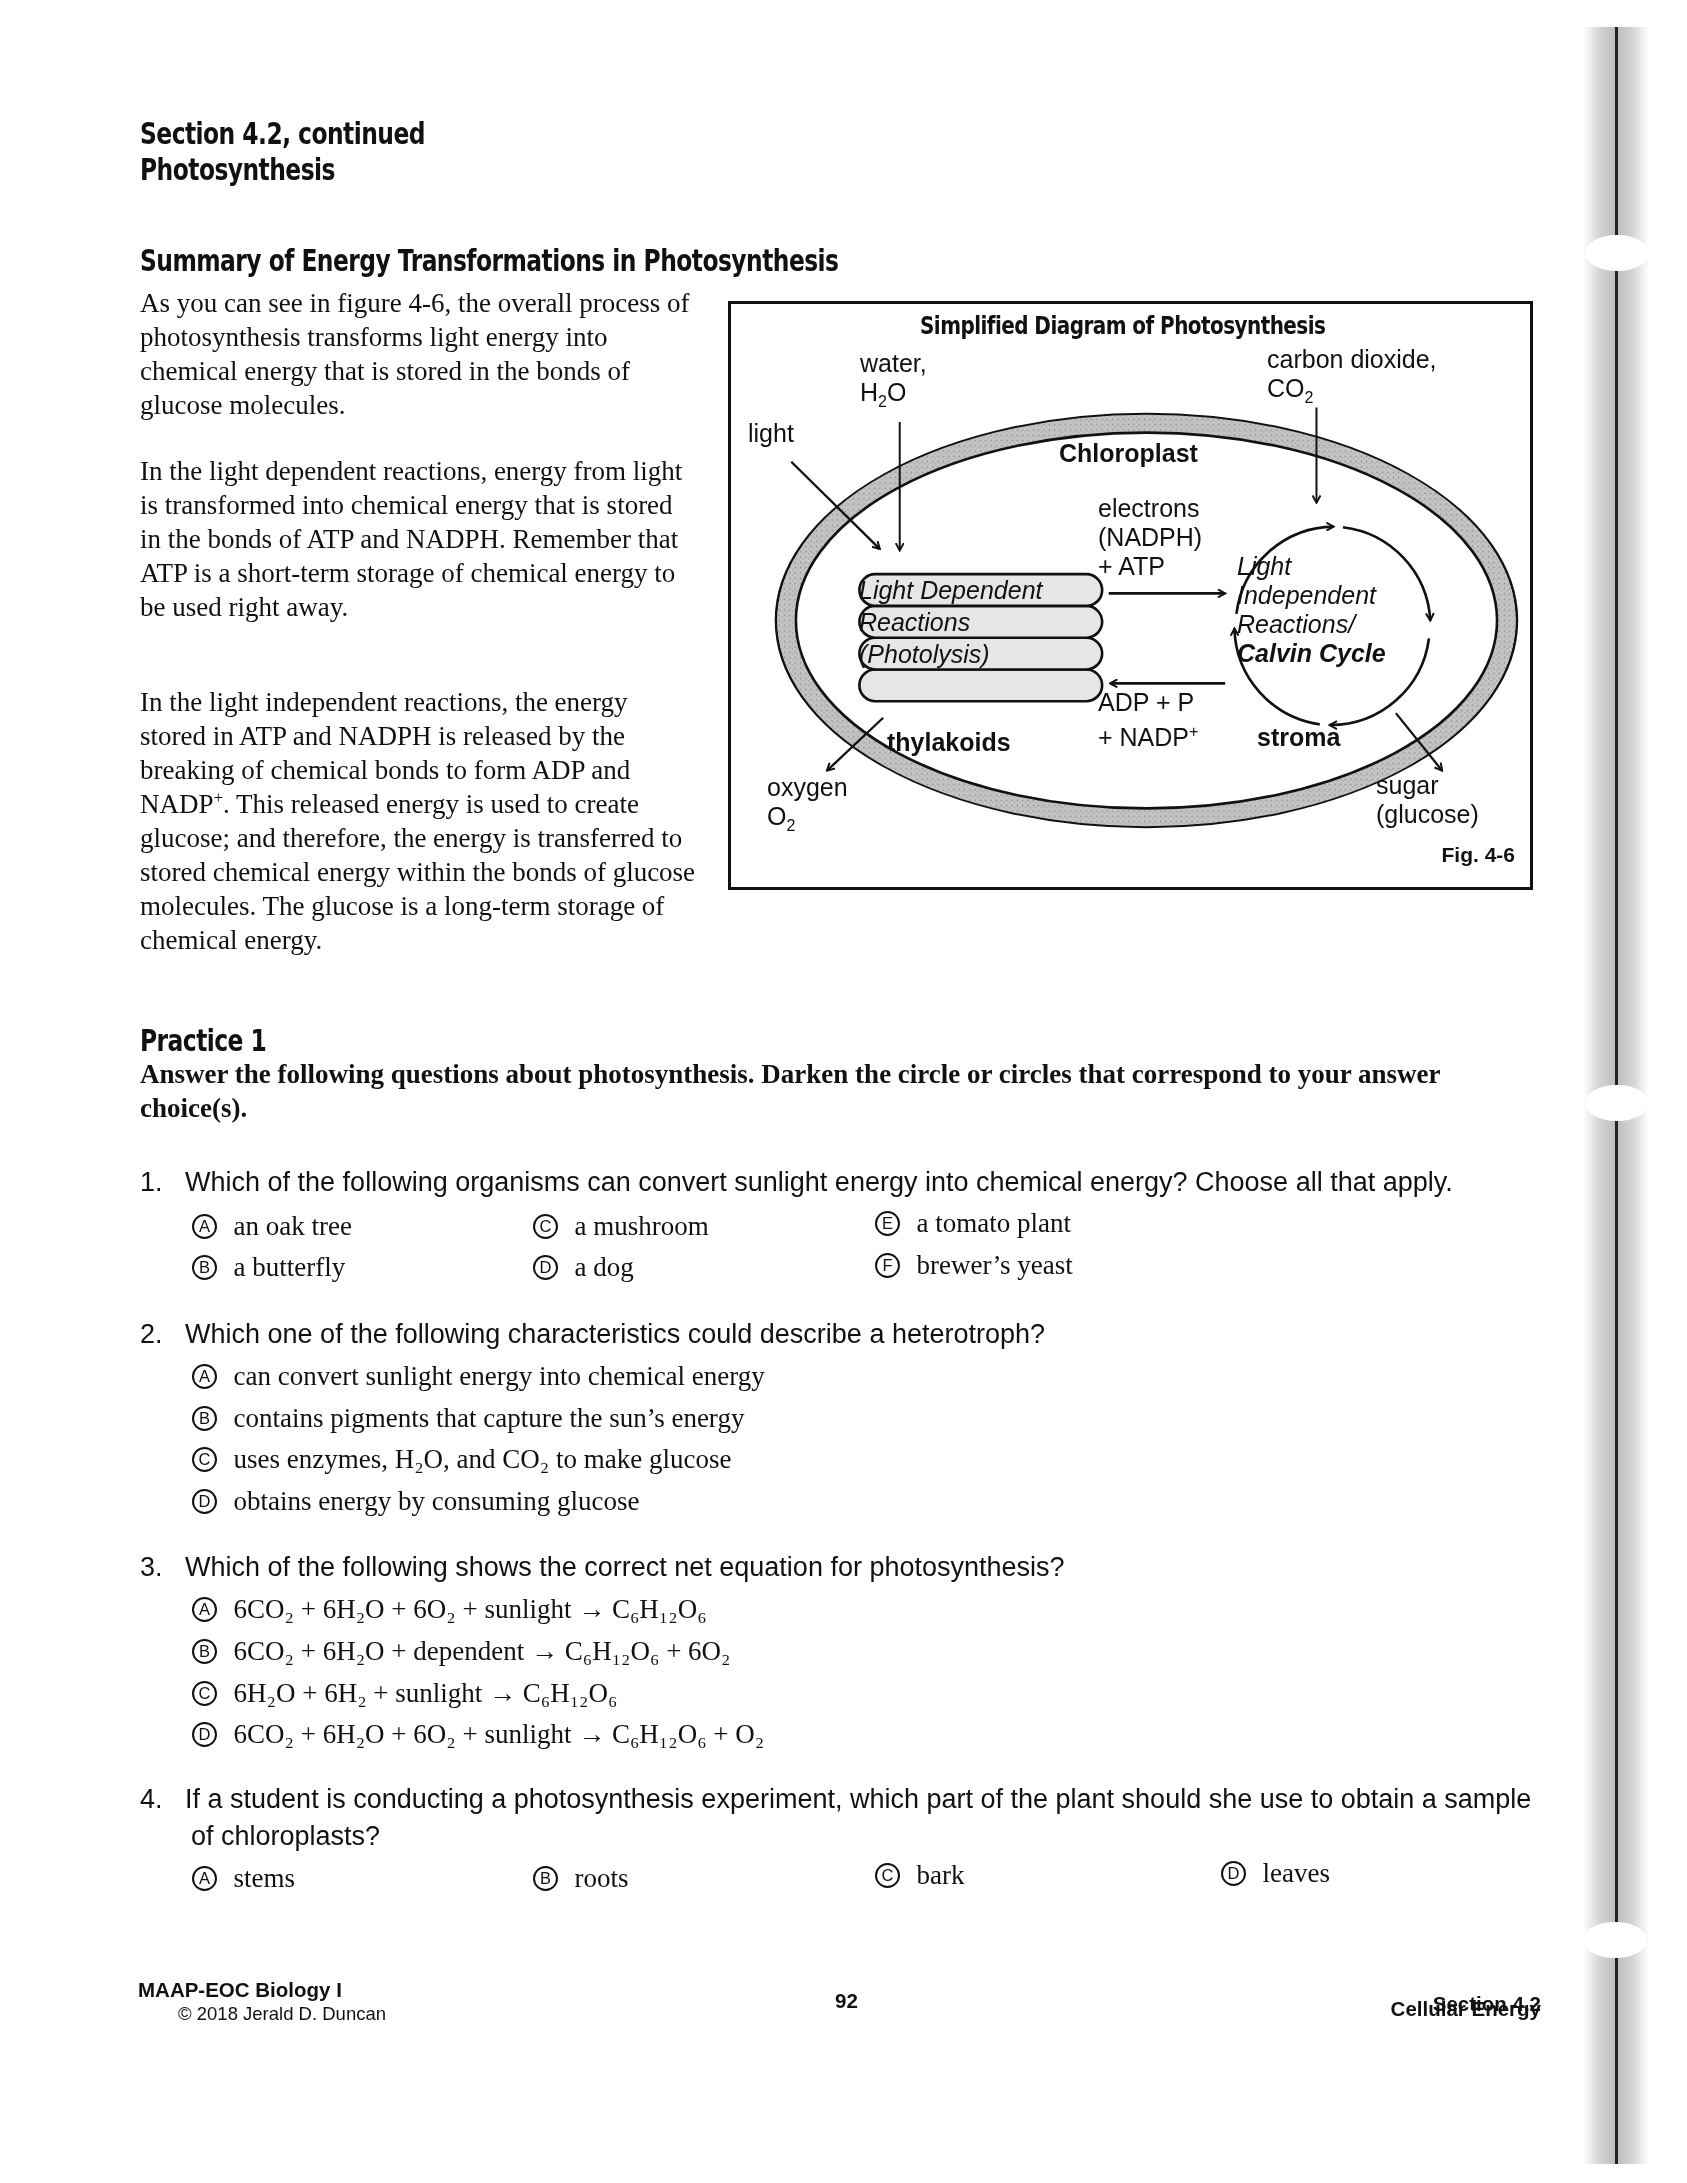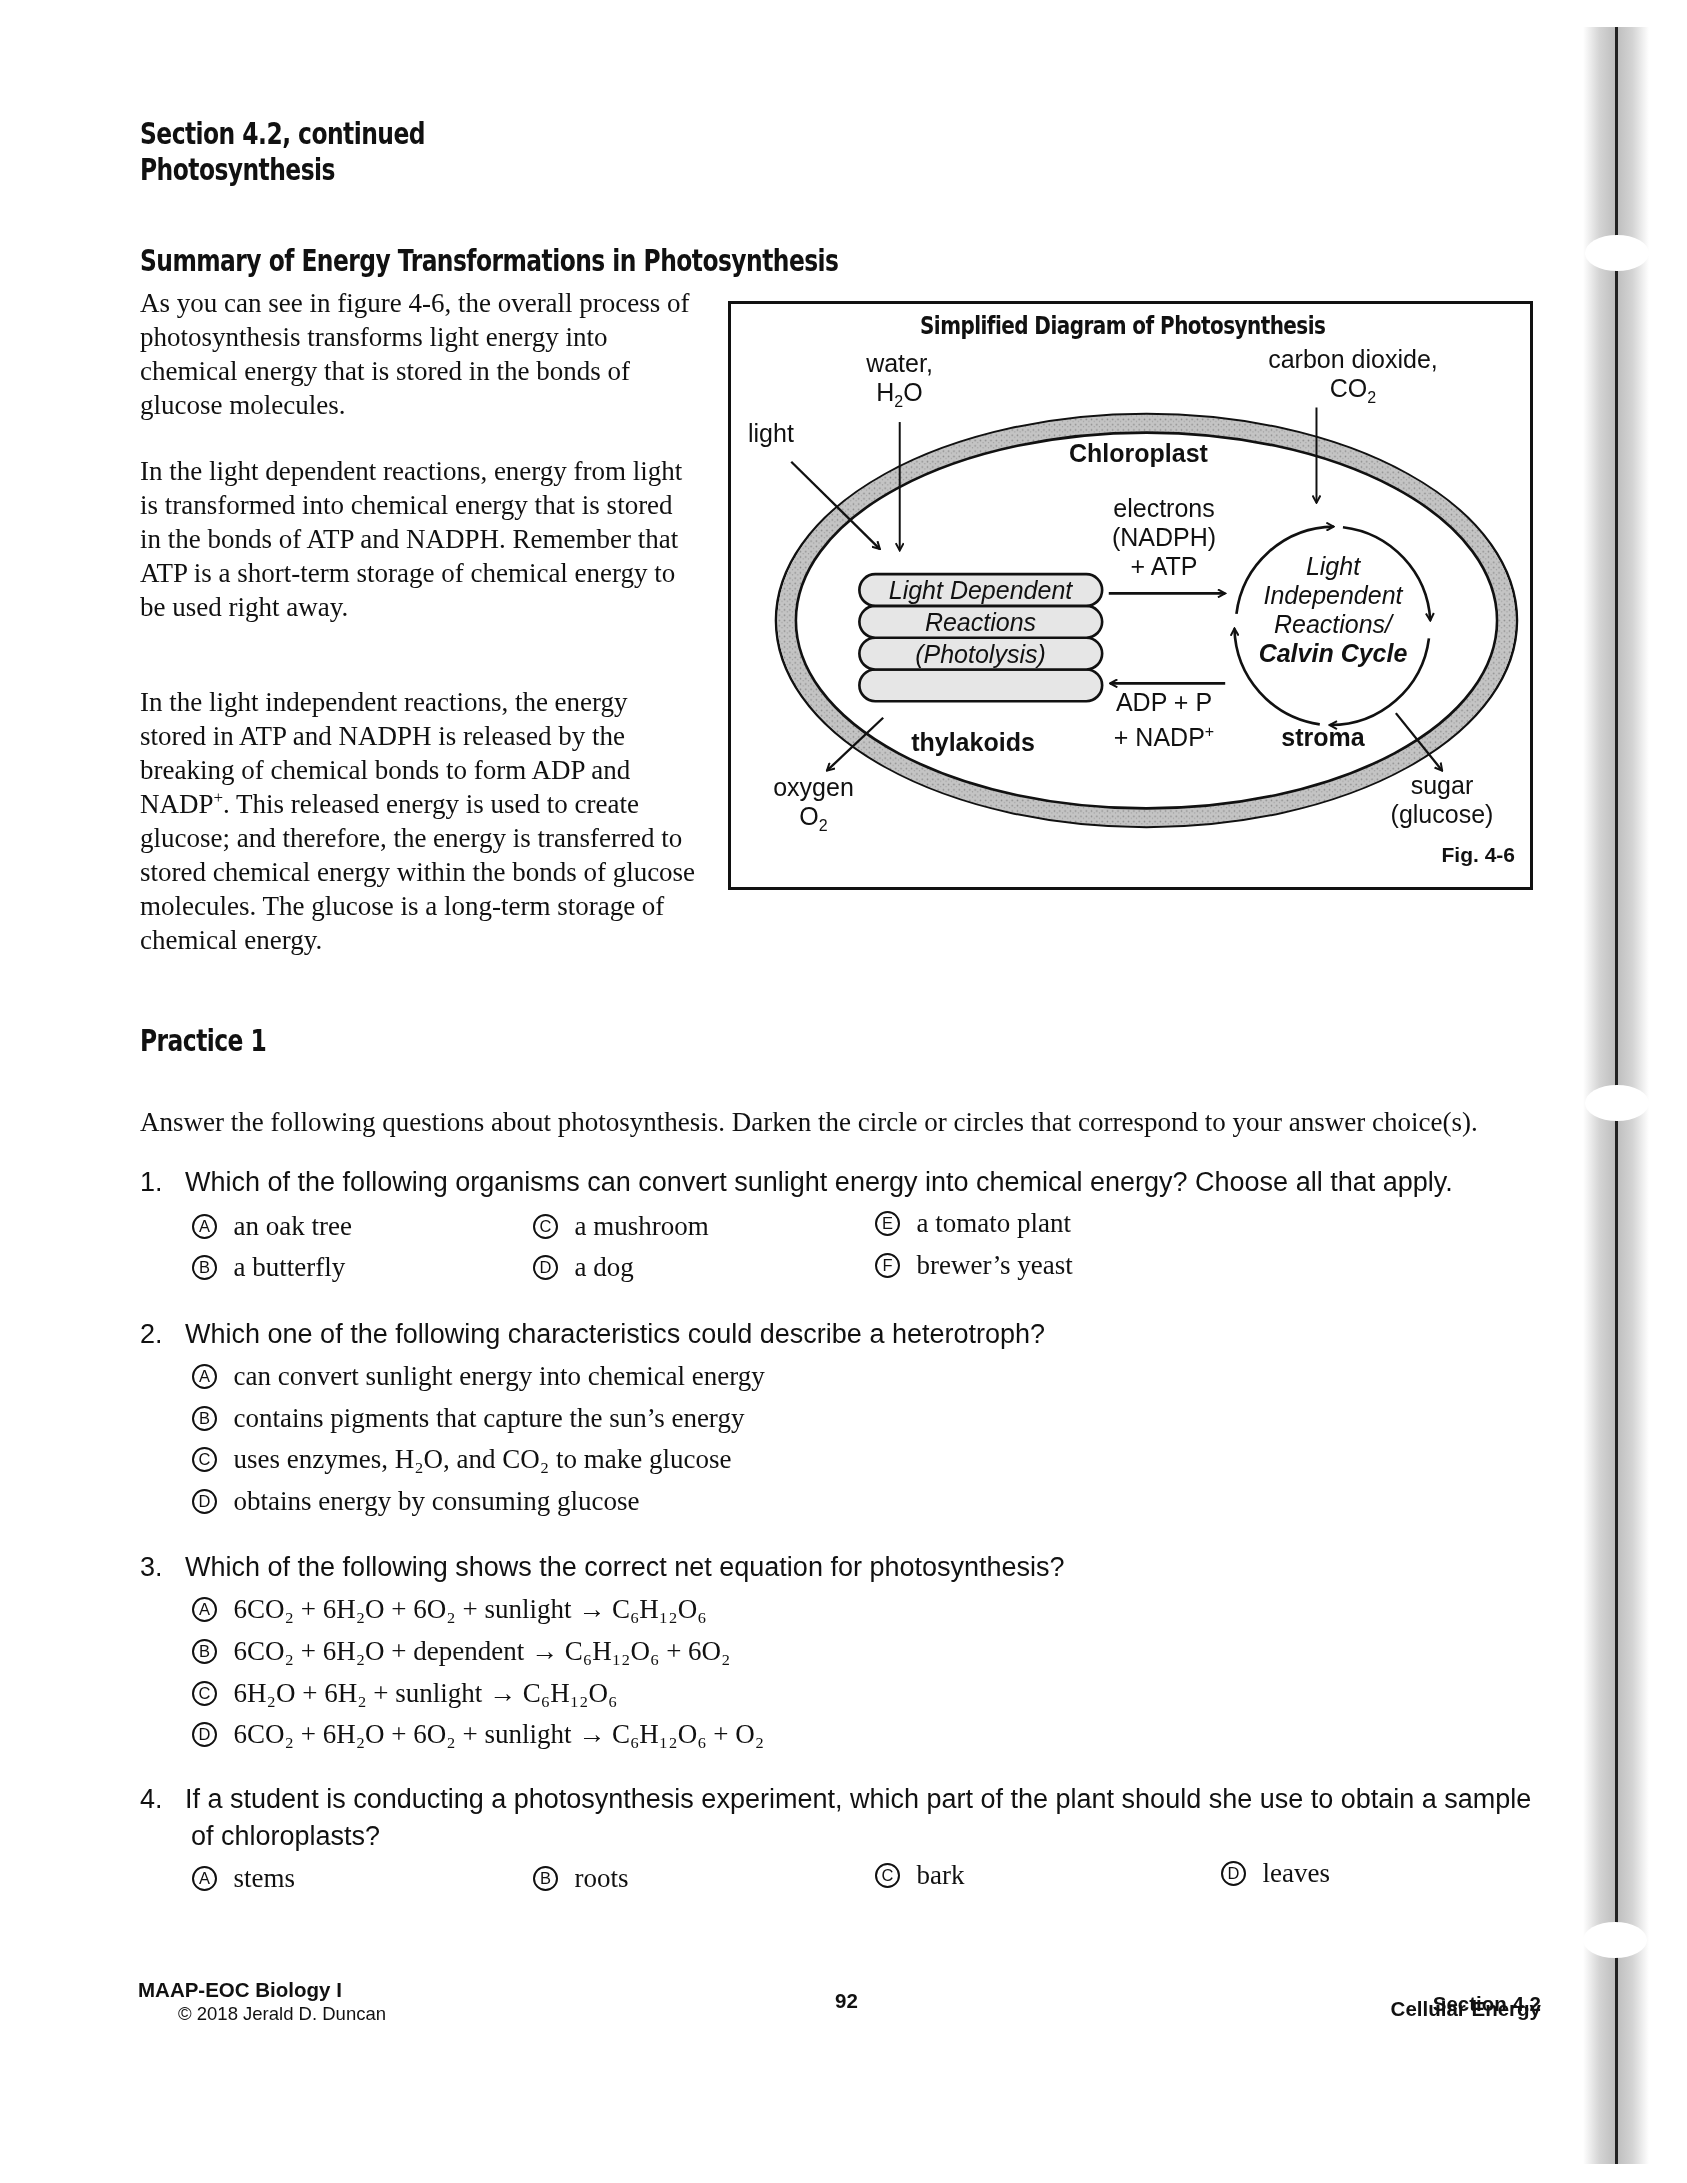--- a/index.html
+++ b/index.html
@@ -6,25 +6,25 @@
   body { width: 1687px; height: 2183px; background: #ffffff; position: relative; overflow: hidden; color: #111; }
   .abs { position: absolute; }
   .display { font-family: "DejaVu Sans", sans-serif; font-weight: bold; letter-spacing: -0.7px; transform-origin: left center; }
   .h-section { font-size: 30px; transform: scaleX(0.78); }
   .h-sub { font-size: 30px; transform: scaleX(0.78); }
   .para { font-family: "Liberation Serif", serif; font-size: 27px; line-height: 34px; width: 556px; }
   .para sup { font-size: 17px; line-height: 0; }
   .q { font-family: Liberation Sans, sans-serif; font-size: 27px; white-space: nowrap; }
   .opt { font-family: "Liberation Serif", serif; font-size: 27px; white-space: nowrap; display: flex; align-items: center; }
   .bubble { display: inline-flex; width: 25px; height: 25px; border: 2px solid #111; border-radius: 50%; align-items: center; justify-content: center; font-family: "Liberation Sans", sans-serif; font-size: 16.5px; margin-right: 16.5px; box-sizing: border-box; cursor: pointer; }
-  .instr { font-family: "Liberation Serif", serif; font-weight: normal; font-size: 27px; line-height: 34px; width: 1389px; margin-top: 48px; }
+  .instr { font-family: "Liberation Serif", serif; font-weight: bold; font-size: 27px; line-height: 34px; width: 1389px; }
   .footer { font-family: "Liberation Sans", sans-serif; font-weight: bold; font-size: 20.5px; line-height: 24px; }
   .footer-sm { font-family: "Liberation Sans", sans-serif; font-size: 18.5px; margin-left: 40px; }
   .diagram-box { left: 728px; top: 301px; width: 805px; height: 589px; border: 3.3px solid #111; box-sizing: border-box; }
-  .dlabel { font-family: "Liberation Sans", sans-serif; font-size: 25px; text-align: center; line-height: 29px; white-space: nowrap; }
+  .dlabel { font-family: "Liberation Sans", sans-serif; font-size: 25px; line-height: 29px; white-space: nowrap; }
   .dlabel sub, .dlabel sup { font-size: 16px; }
   .binder { left: 1583px; top: 26.5px; width: 66px; height: 2137px; background: linear-gradient(90deg, #ffffff 0%, #d4d4d4 25%, #bdbdbd 50%, #d4d4d4 75%, #ffffff 100%); }
   .binder-line { left: 1615px; top: 26.5px; width: 2.6px; height: 2137px; background: #222; }
   .hole { width: 64px; height: 36px; background: #fff; border-radius: 50%; }
 </style>
 </head>
 <body>
 
 <div class="abs binder"></div>
 <div class="abs binder-line"></div>

